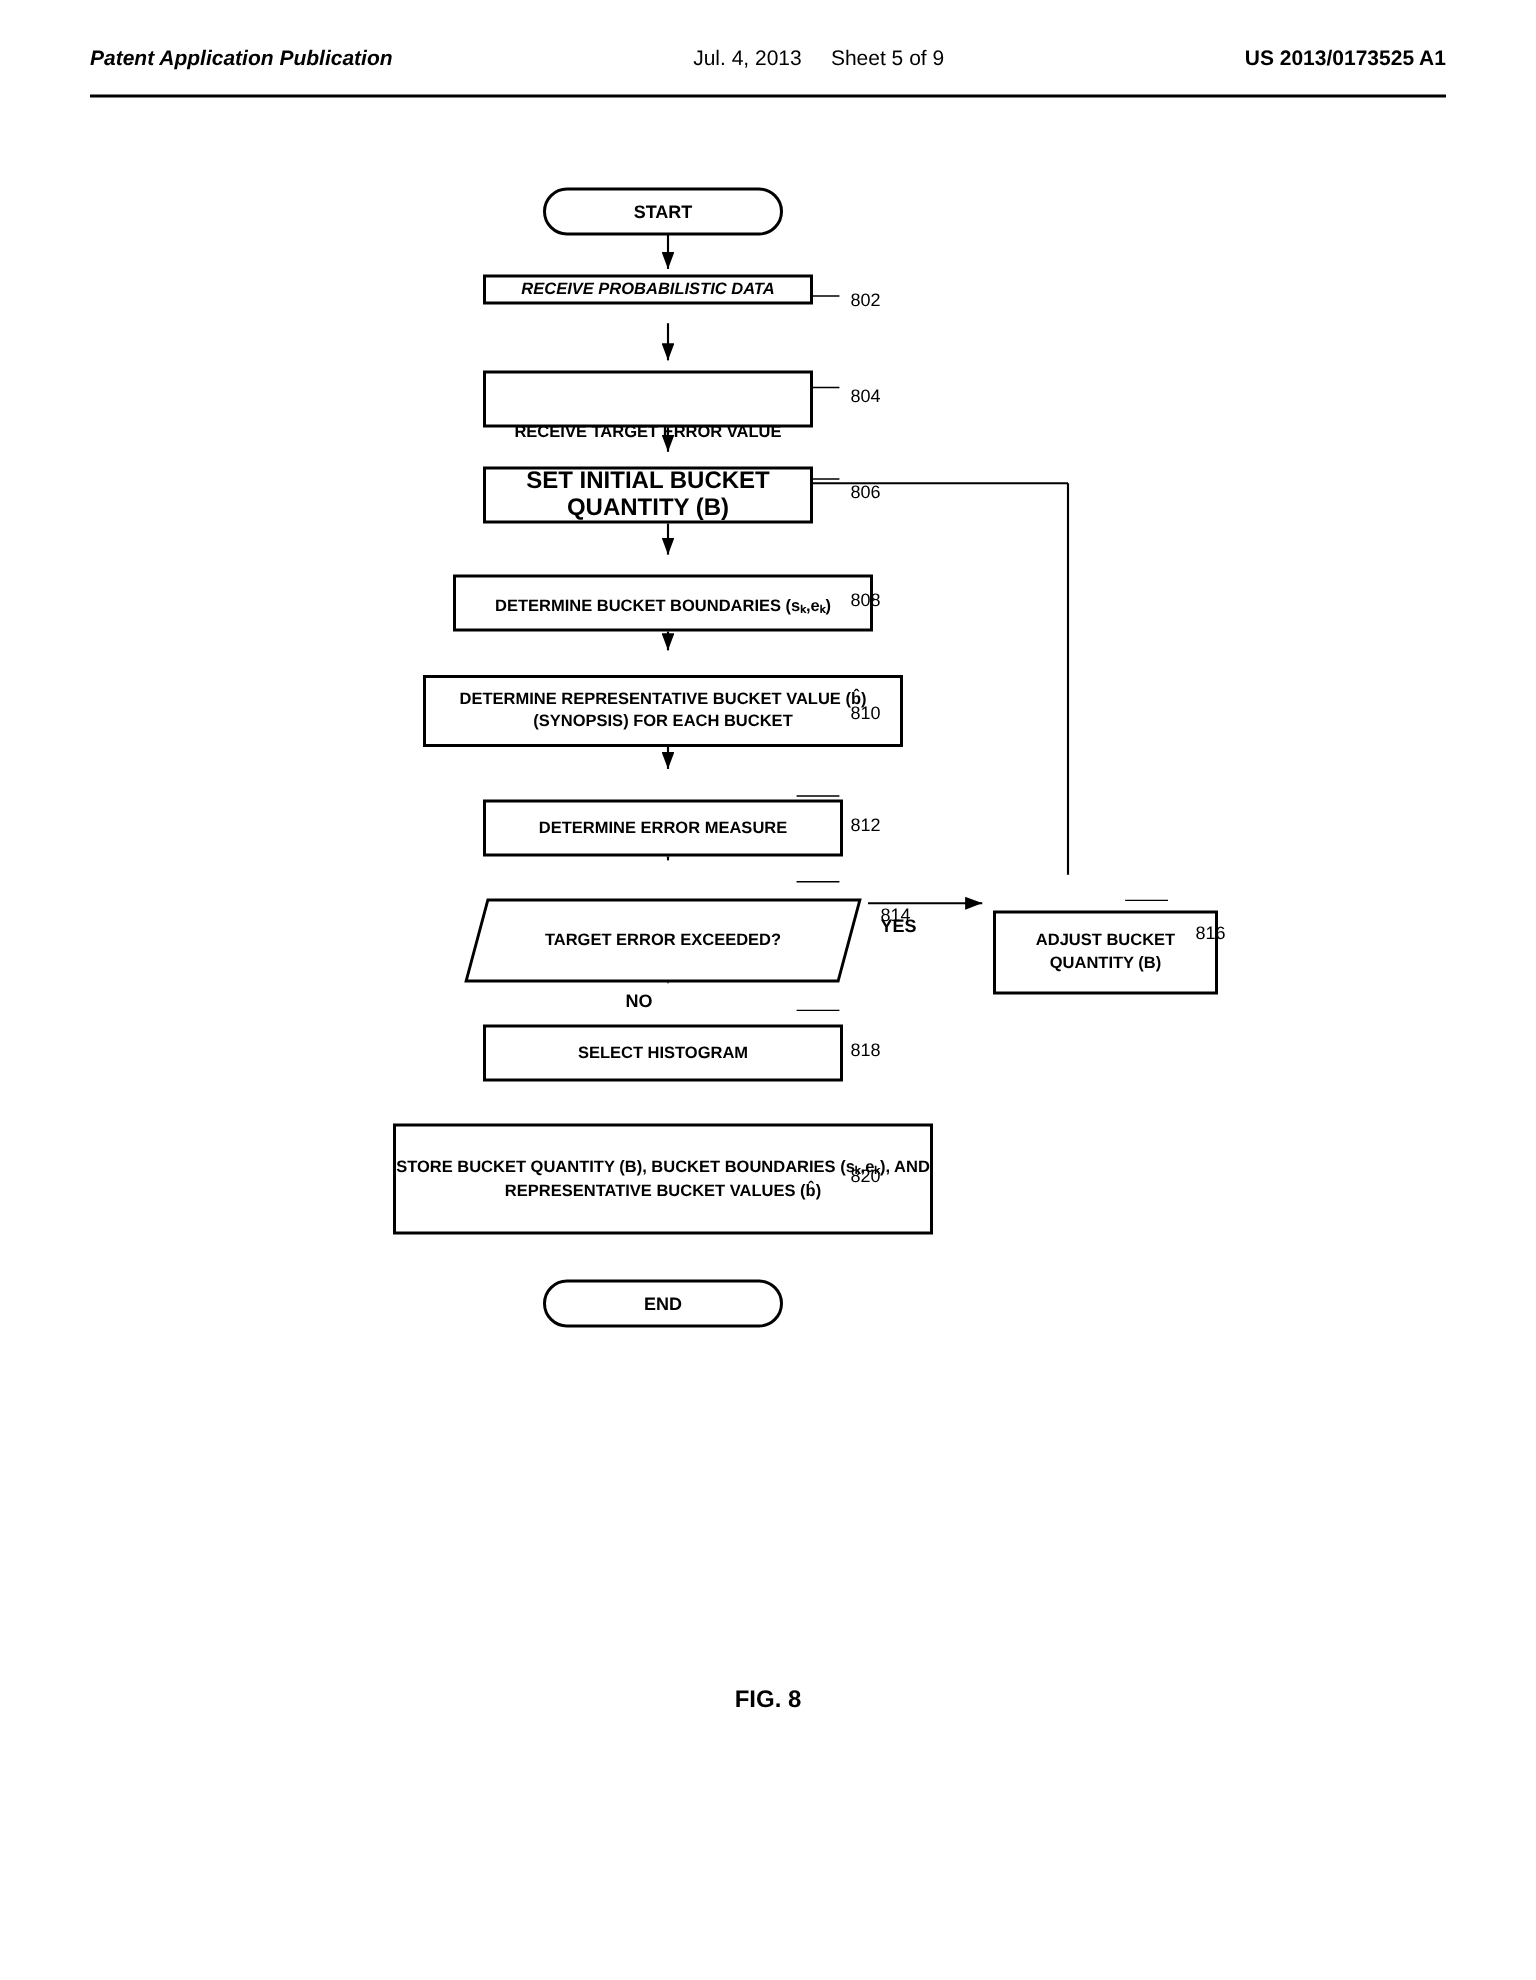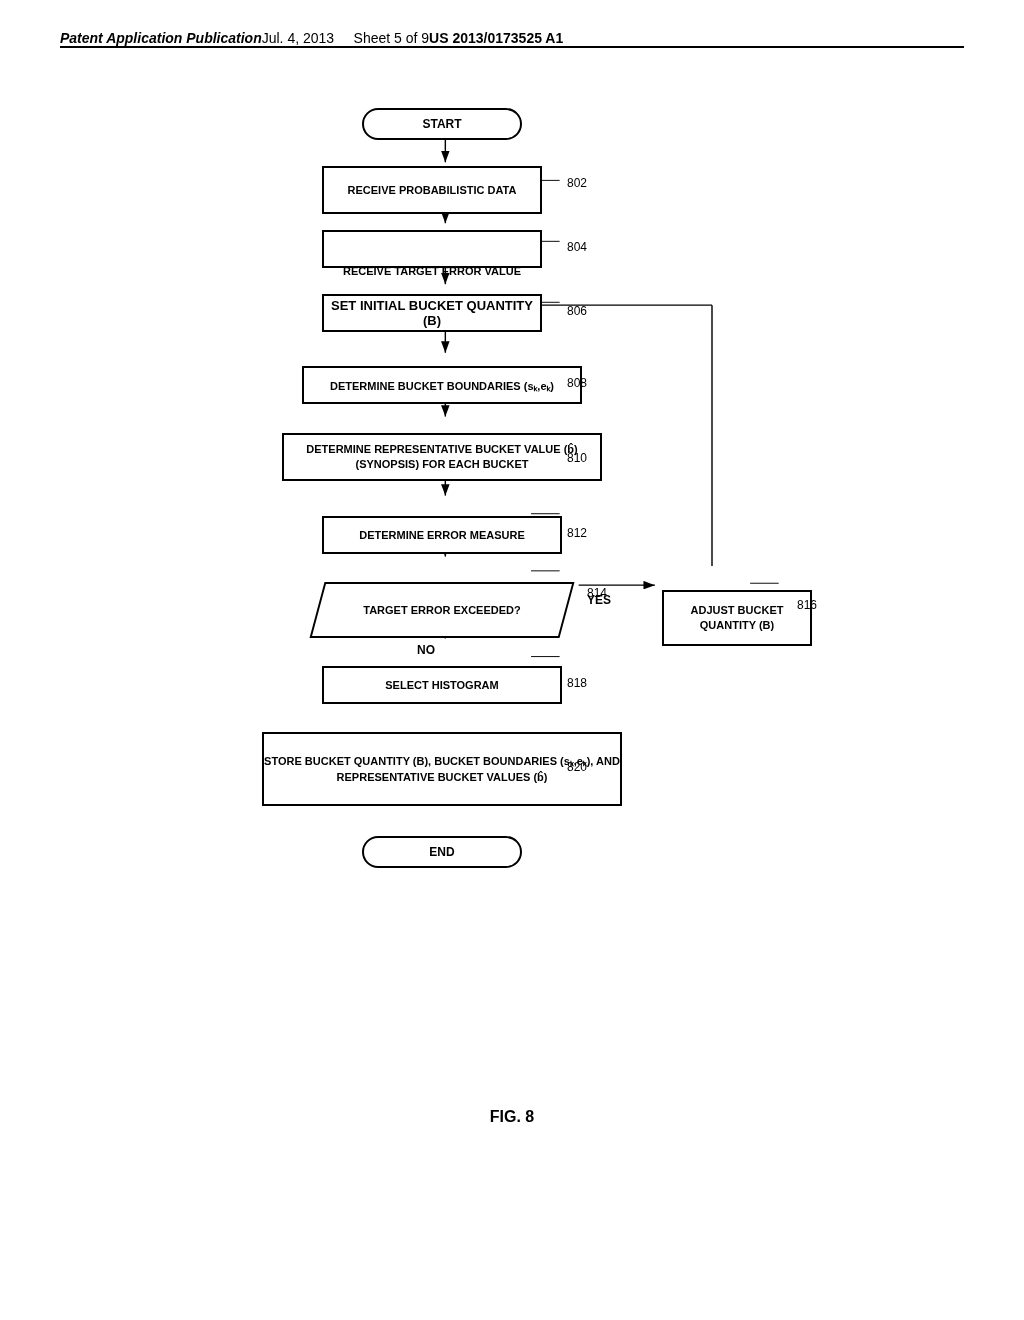--- a/index.html
+++ b/index.html
@@ -15,24 +15,24 @@
     .page {
       width: 1024px;
       min-height: 1320px;
       background: #fff;
       position: relative;
       padding: 30px 60px;
     }
 
     .header {
       display: flex;
-      justify-content: flex-start;
+      justify-content: space-between;
       align-items: center;
       border-bottom: 2px solid #000;
-      padding-bottom: 0;
+      padding-bottom: 17px;
       margin-bottom: 28px;
     }
 
     .header-left {
       font-size: 14px;
       font-weight: bold;
       font-style: italic;
     }
 
     .header-center {
@@ -181,36 +181,36 @@
 
         <line x1="370" y1="597" x2="400" y2="597" stroke="#000" stroke-width="1"></line>
 
         <line x1="370" y1="681" x2="400" y2="681" stroke="#000" stroke-width="1"></line>
       </svg>
 
       <div class="shape rounded-rect" style="left:200px; top:20px; width:160px; height:32px;">
         <span>START</span>
       </div>
 
-      <div class="shape rect" style="left:160px; top:78px; width:220px; height:48px;">
+      <div class="shape rect" style="left:160px; top:78px; width:220px; height:20px;font-style:italic;">
         <span style="font-size:11px;">RECEIVE PROBABILISTIC DATA</span>
       </div>
       <div class="label-ref" style="left:405px; top:88px;">
         <span>802</span>
       </div>
 
       <div class="shape rect" style="left:160px; top:142px; width:220px; height:38px;">
         <span style="font-size:11px;margin-top:43px;">RECEIVE TARGET ERROR VALUE</span>
       </div>
       <div class="label-ref" style="left:405px; top:152px;">
         <span>804</span>
       </div>
 
       <div class="shape rect" style="left:160px; top:206px; width:220px; height:38px;">
-        <span style="font-size:13px;">SET INITIAL BUCKET QUANTITY (B)</span>
+        <span style="font-size:16px;">SET INITIAL BUCKET QUANTITY (B)</span>
       </div>
       <div class="label-ref" style="left:405px; top:216px;">
         <span>806</span>
       </div>
 
       <div class="shape rect" style="left:140px; top:278px; width:280px; height:38px;">
         <span style="font-size:11px;">DETERMINE BUCKET BOUNDARIES (sₖ,eₖ)</span>
       </div>
       <div class="label-ref" style="left:405px; top:288px;">
         <span>808</span>

